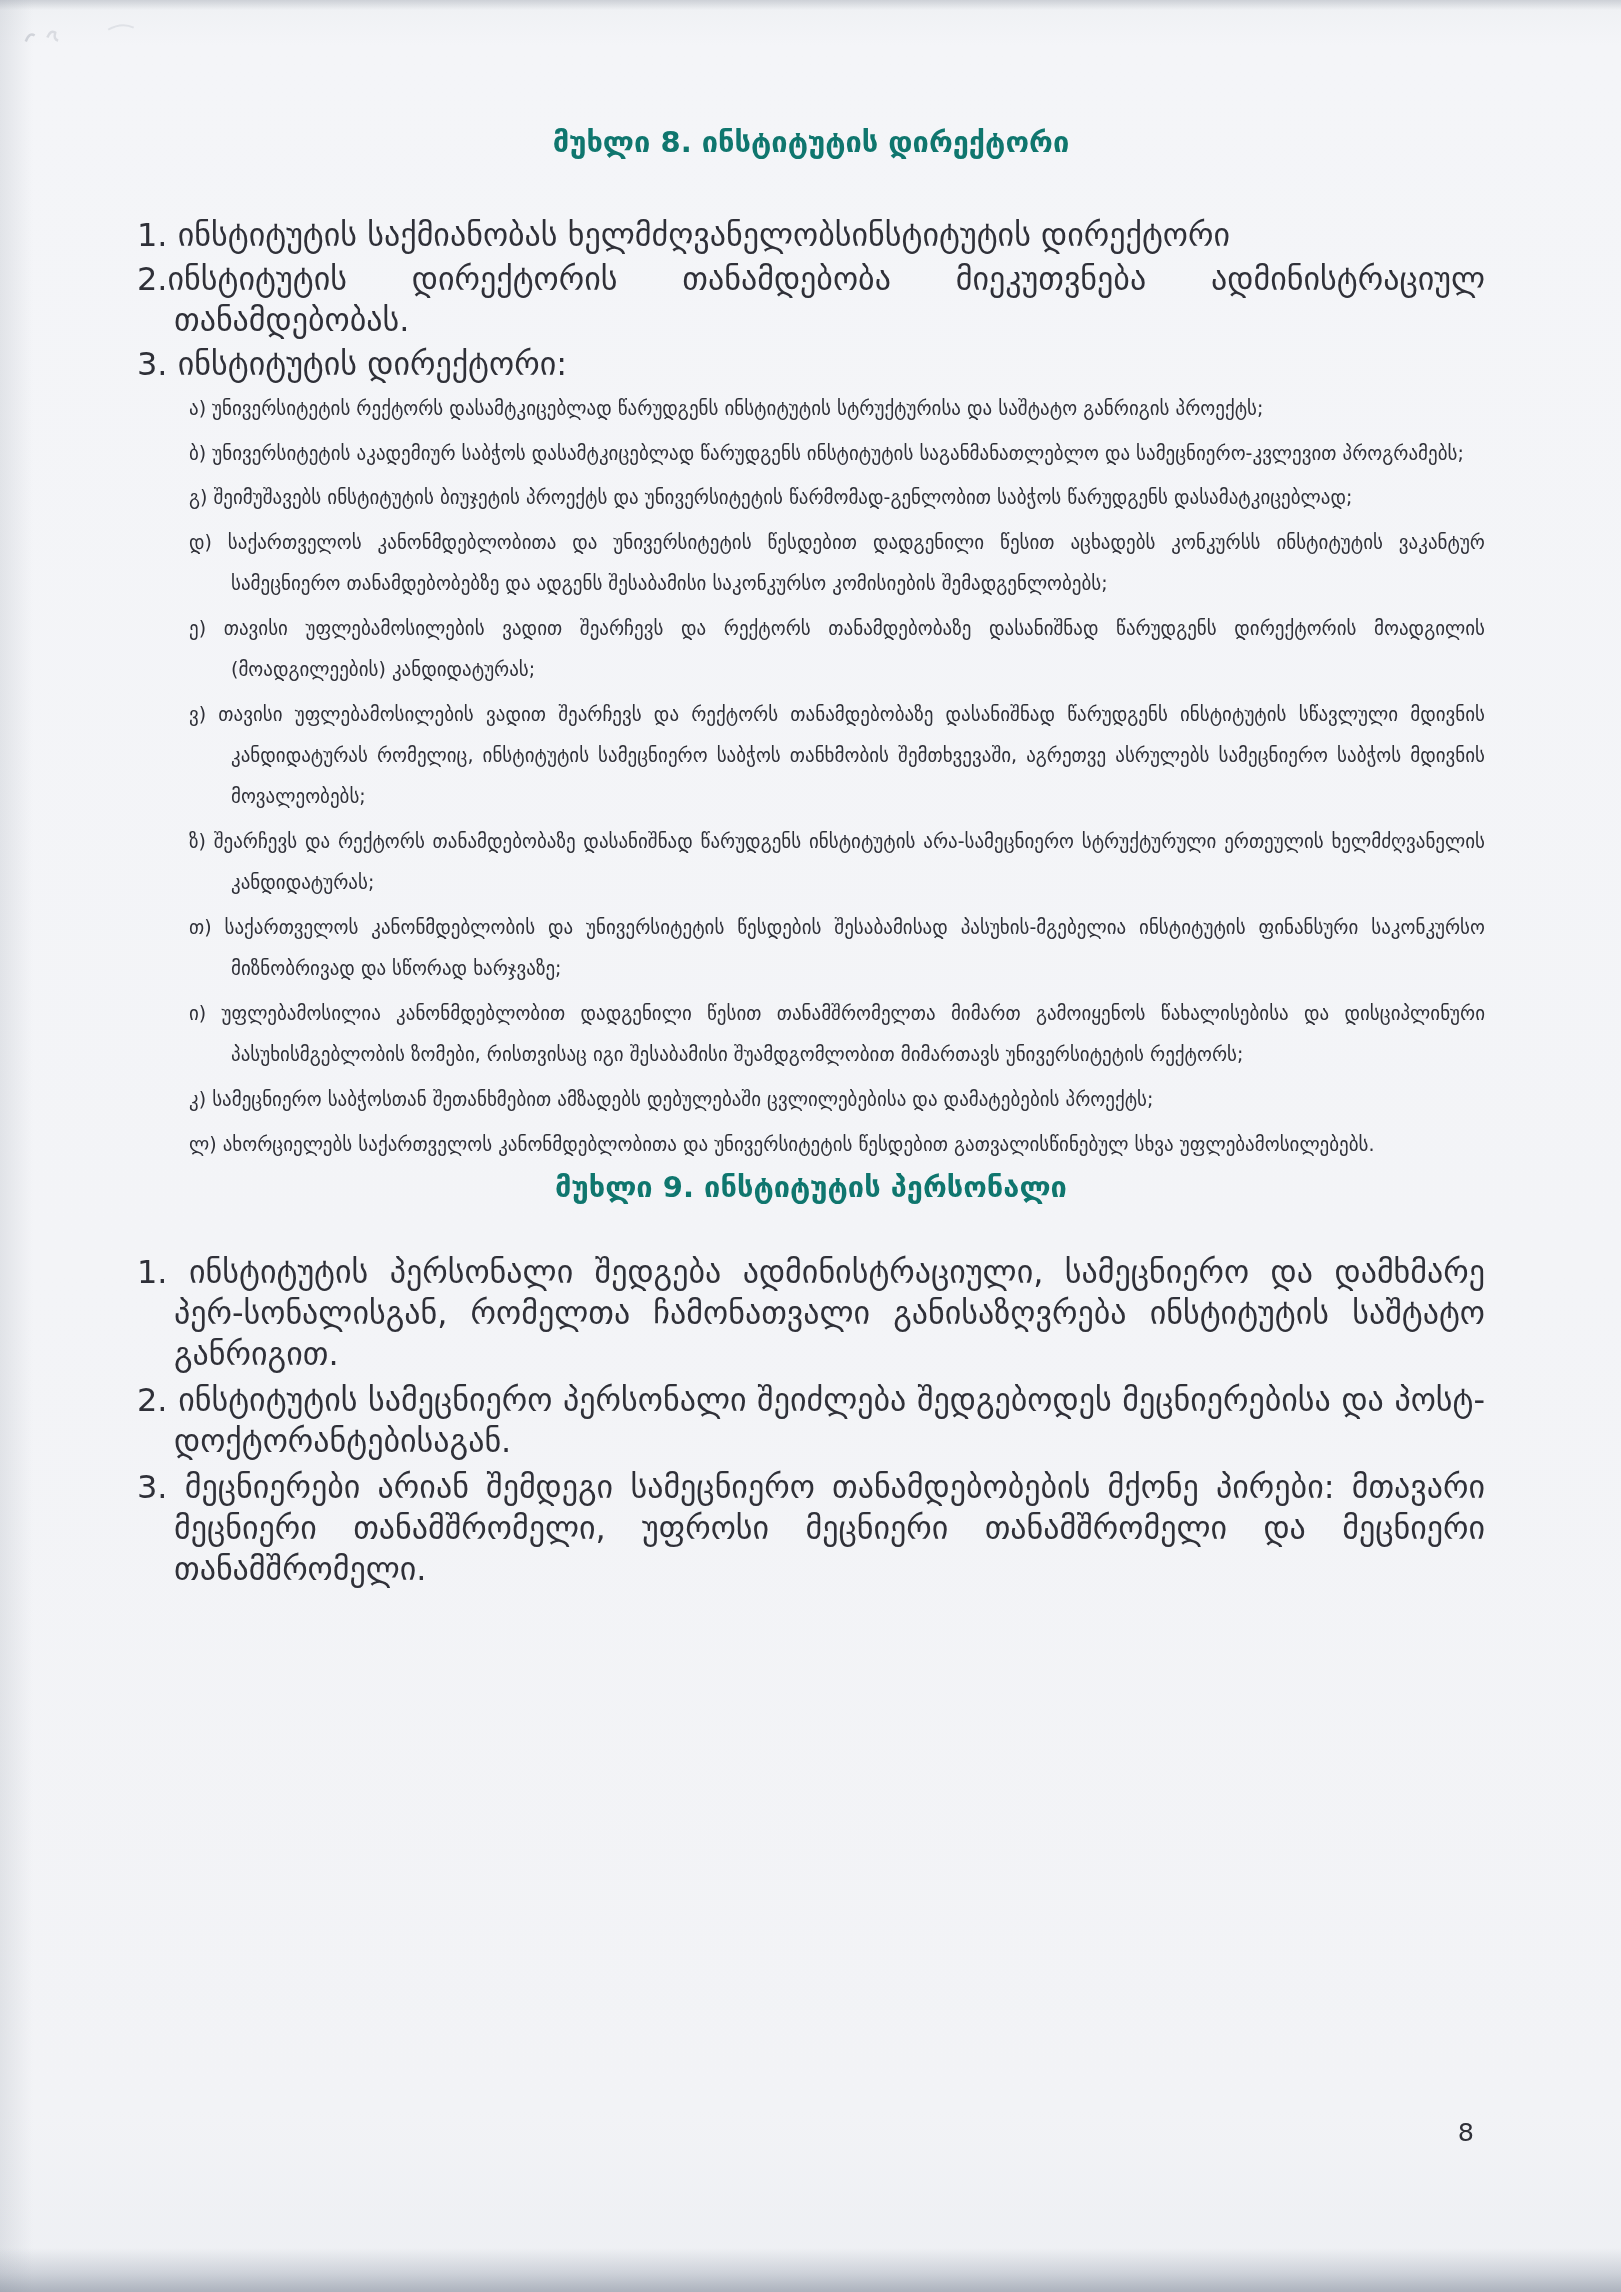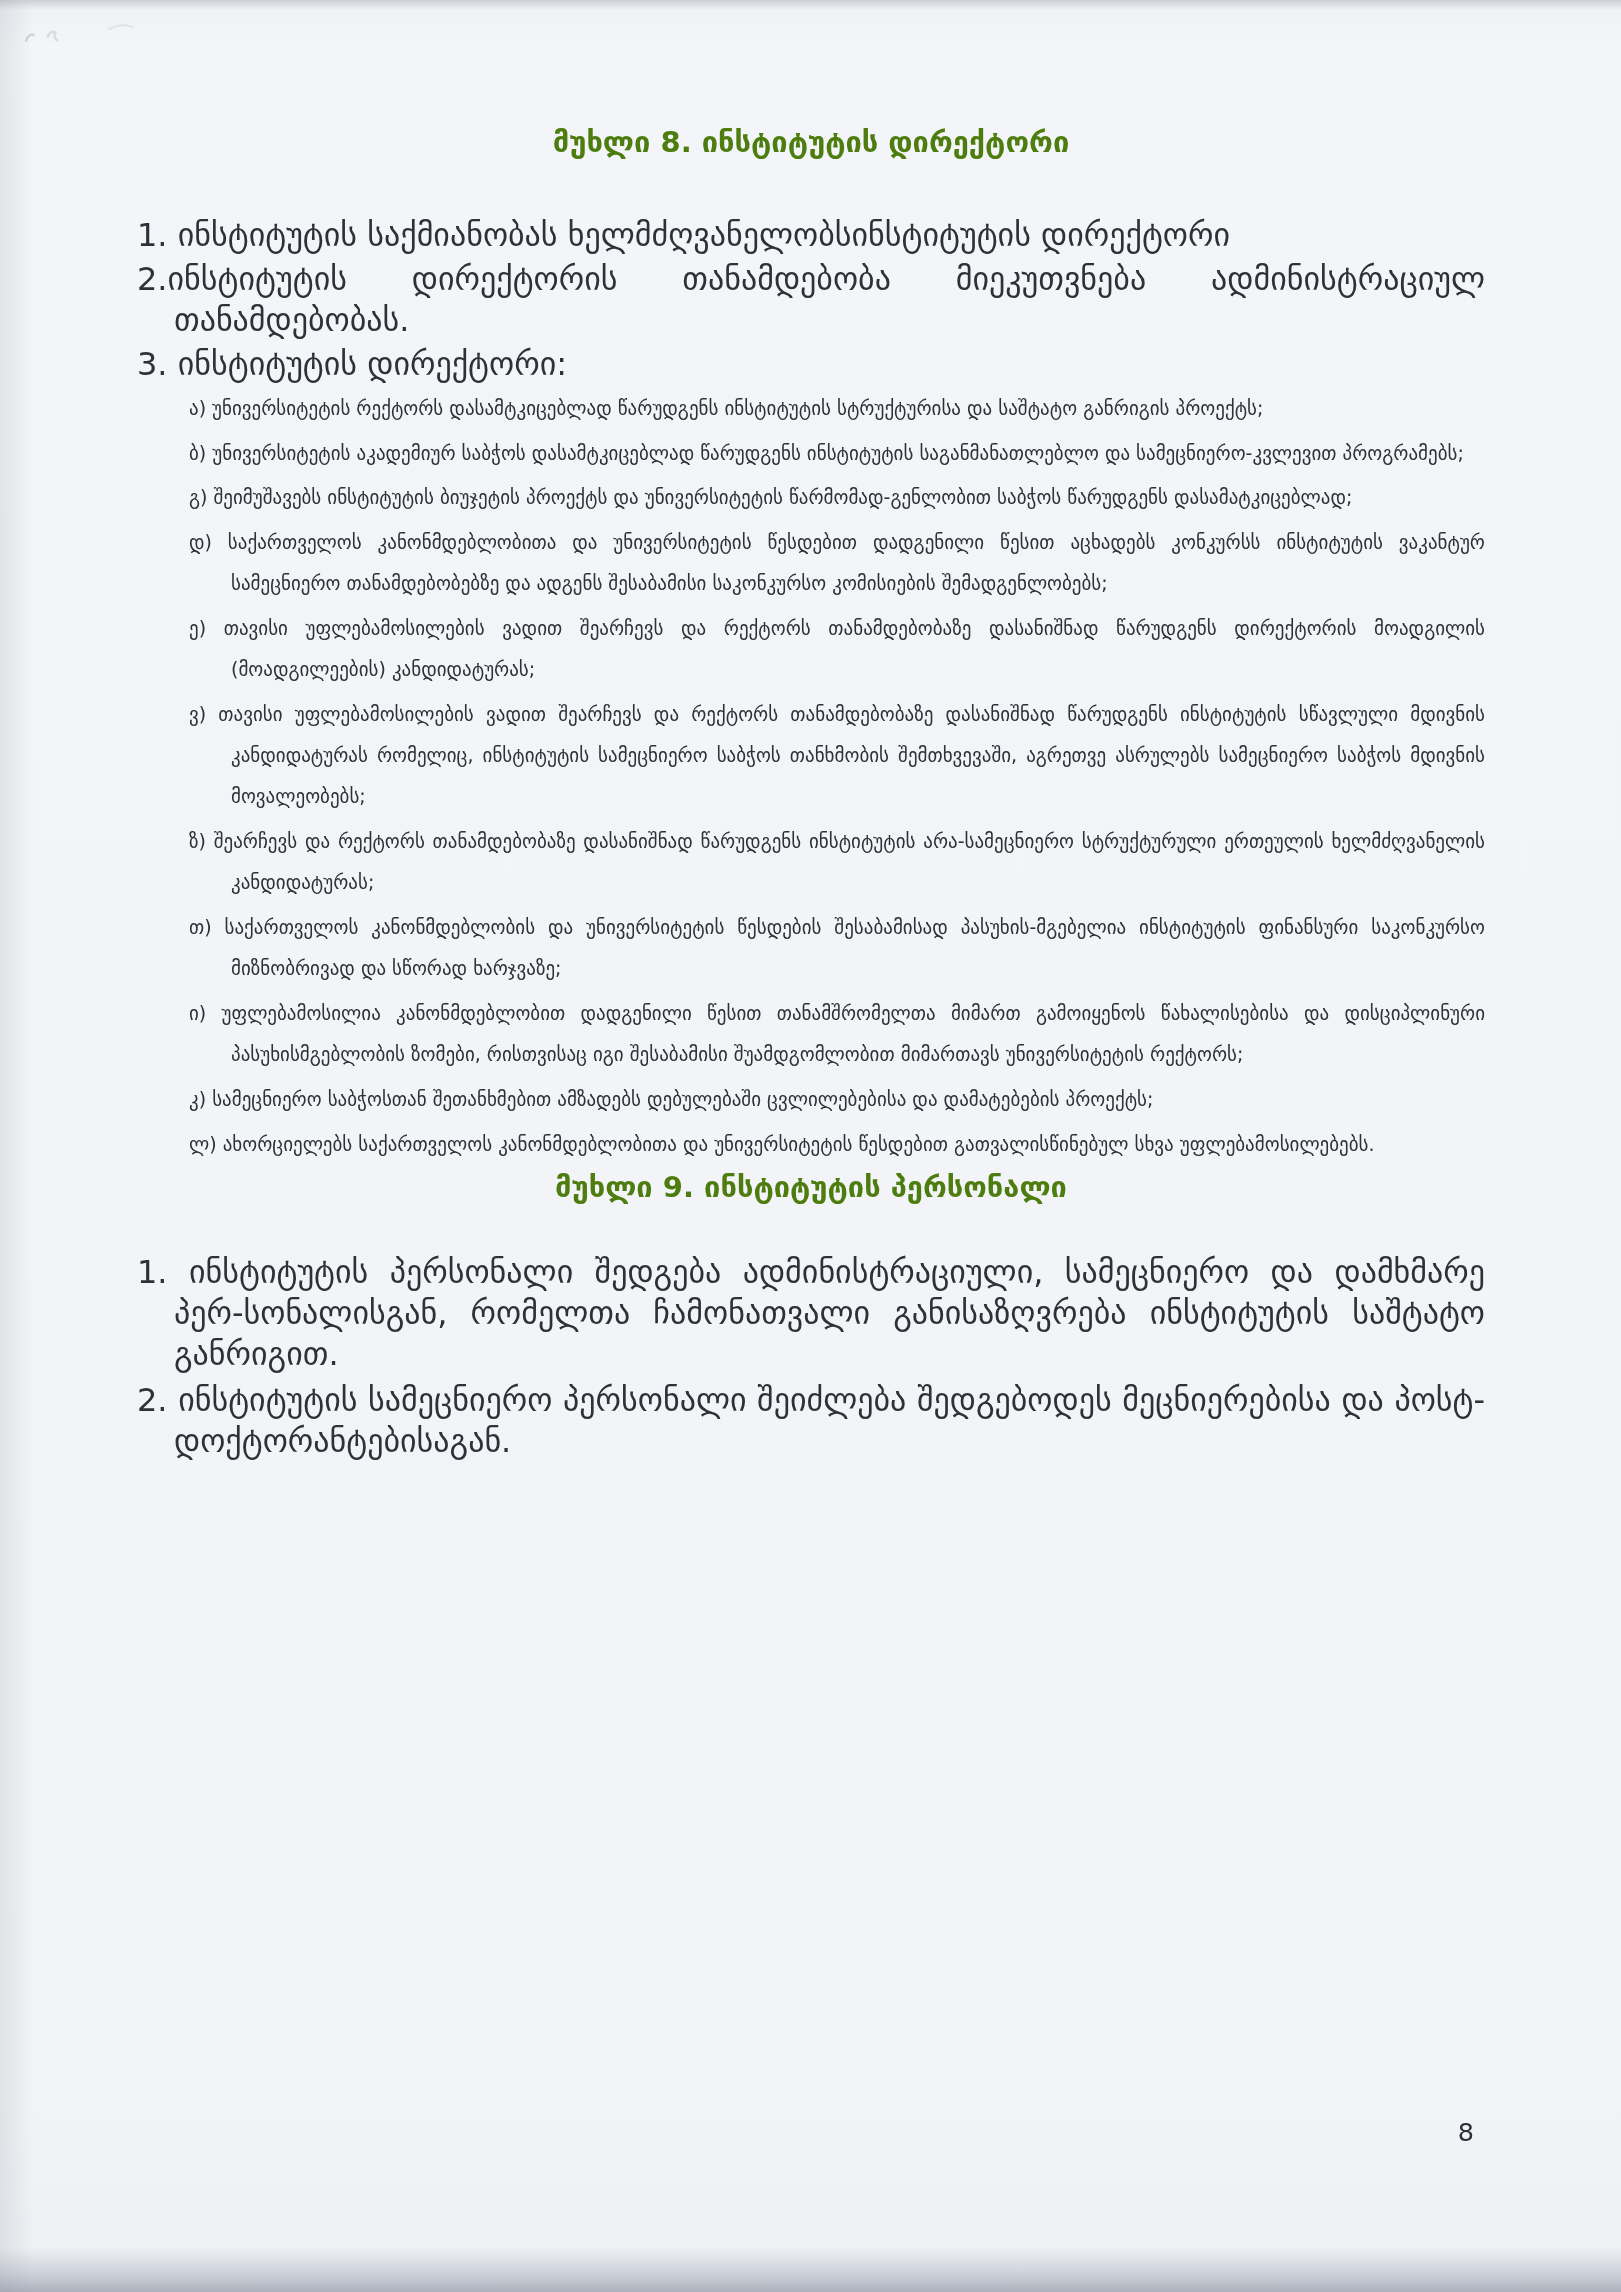--- a/index.html
+++ b/index.html
@@ -15,21 +15,21 @@
     position: absolute;
     left: 137px; right: 136px; top: 0;
     padding-top: 123px;
   }
   .doc-title {
     margin: 0 0 53px 0;
     text-align: center;
     font-size: 29px;
     line-height: 39px;
     font-weight: bold;
-    color: #4d7c0f;
+    color: #0f766e;
   }
   .heading-block { margin-top: 110px; }
   .heading-gap   { margin-top: 0; margin-bottom: 47px; }
   .li1 {
     font-size: 32px;
     line-height: 41px;
     text-align: justify;
     padding-left: 37px;
     text-indent: -37px;
     margin: 0 0 2.9px 0;
@@ -105,20 +105,21 @@
   <div class="li2">კ) სამეცნიერო საბჭოსთან შეთანხმებით ამზადებს დებულებაში ცვლილებებისა და დამატებების პროექტს;</div>
   <div class="li2">ლ) ახორციელებს საქართველოს კანონმდებლობითა და უნივერსიტეტის წესდებით გათვალისწინებულ სხვა უფლებამოსილებებს.</div>
 
 
 
   <h1 class="doc-title" style="margin-bottom:45px">მუხლი 9. ინსტიტუტის პერსონალი</h1>
 
   <div class="a9">
     <div class="li1">1. ინსტიტუტის პერსონალი შედგება ადმინისტრაციული, სამეცნიერო და დამხმარე პერ-სონალისგან, რომელთა ჩამონათვალი განისაზღვრება ინსტიტუტის საშტატო განრიგით.</div>
     <div class="li1">2. ინსტიტუტის სამეცნიერო პერსონალი შეიძლება შედგებოდეს მეცნიერებისა და პოსტ-დოქტორანტებისაგან.</div>
+    <div class="li1">3. მეცნიერები არიან შემდეგი სამეცნიერო თანამდებობების მქონე პირები: მთავარი მეცნიერი თანამშრომელი, უფროსი მეცნიერი თანამშრომელი და მეცნიერი თანამშრომელი.</div>
   </div>
 
 </div>
 
 <div class="page-number">8</div>
 
 <div class="edge-bottom"></div>
 
 
 </body></html>

